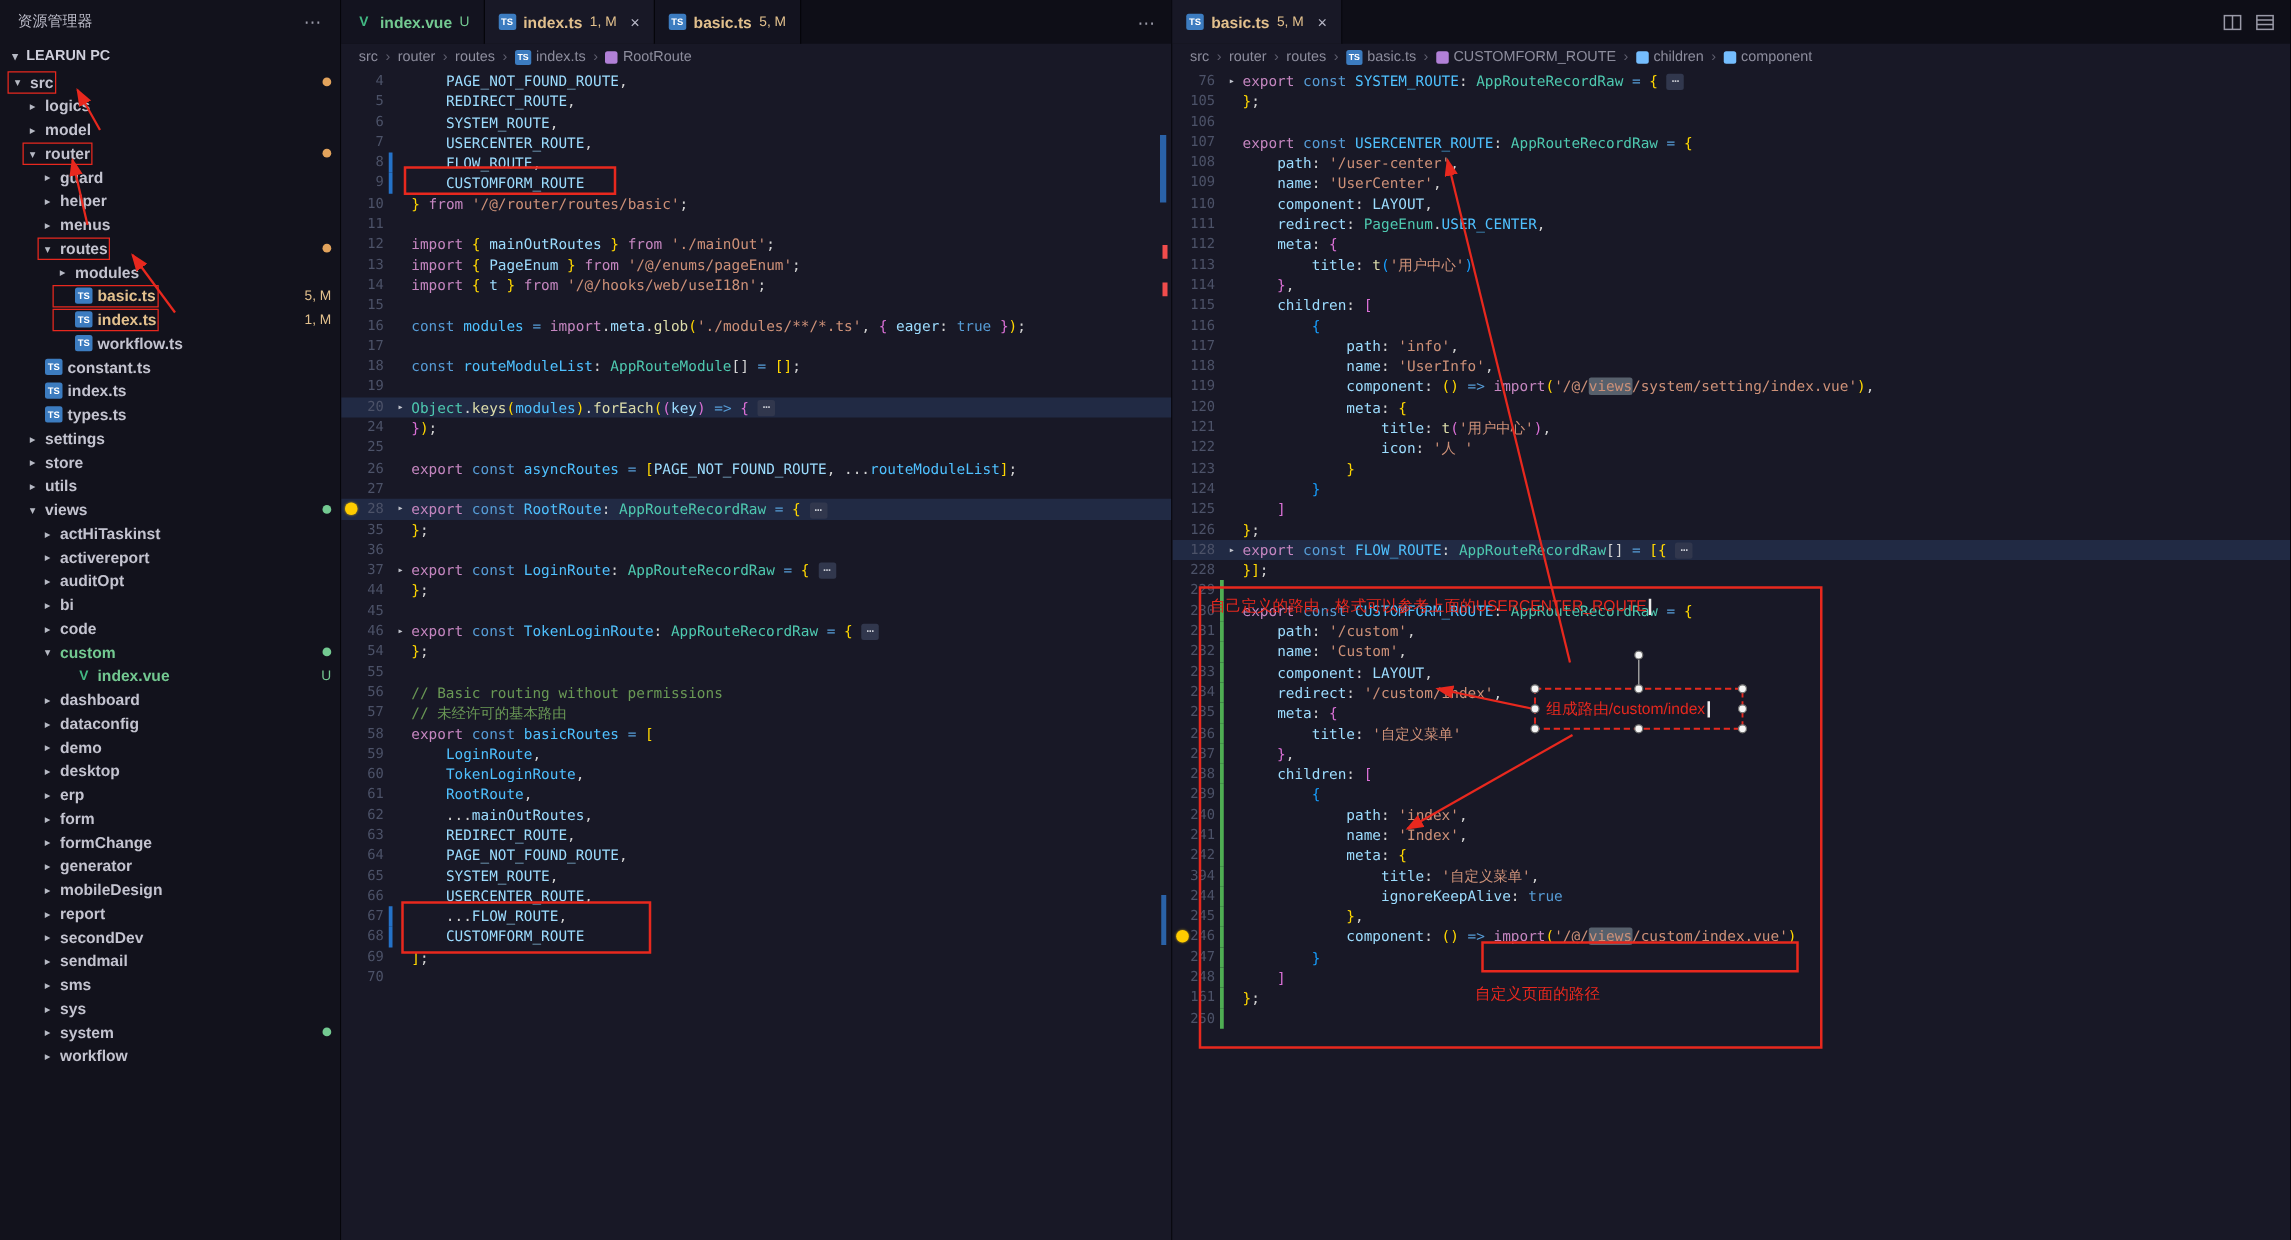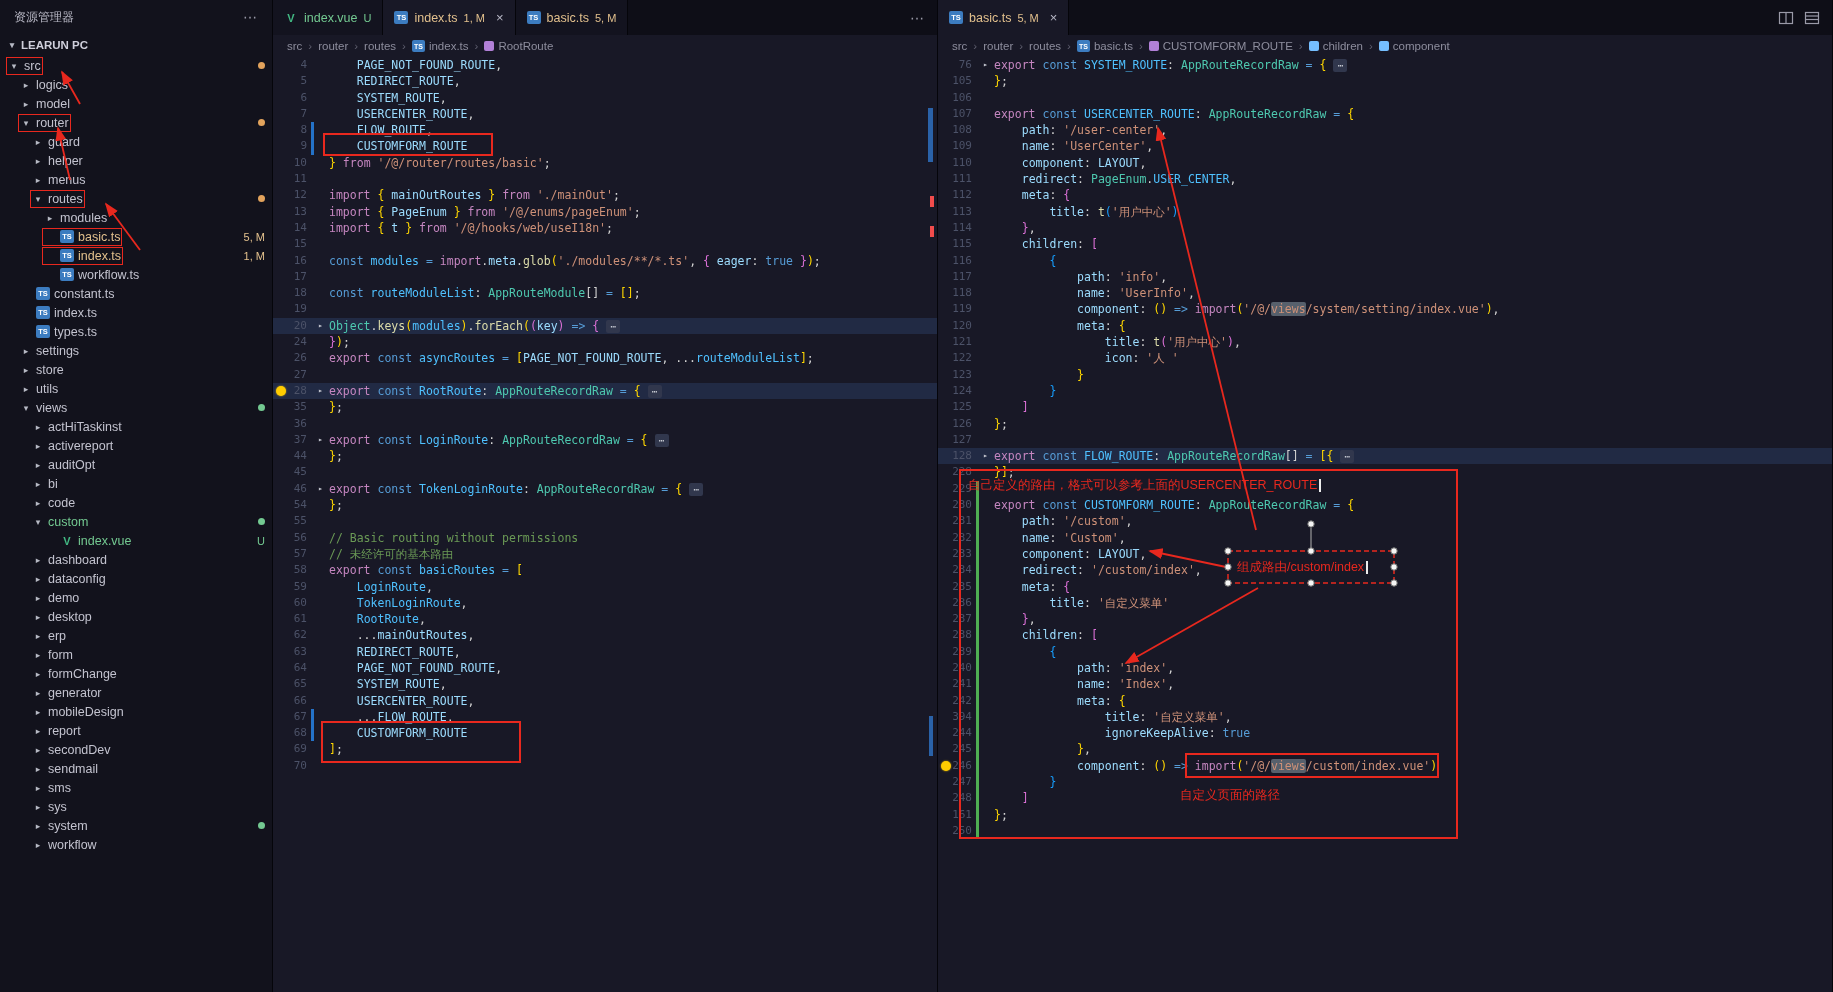--- a/index.html
+++ b/index.html
@@ -15,21 +15,21 @@
   .ws-row .chev{width:12px;text-align:center;font-size:9px;color:#b6b9c4;}
   #tree{flex:1;overflow:hidden;font-size:12.5px;}
   .trow{height:19px;display:flex;align-items:center;color:#c3c3cf;padding-right:7px;}
   .twrap{display:inline-flex;align-items:center;gap:4px;}
   .redbox{outline:1.6px solid #e8281e;outline-offset:1px;}
   .chev{width:12px;flex:none;font-size:9px;color:#b6b9c4;text-align:center;}
   .ficon{width:14px;height:13px;flex:none;border-radius:2px;font-size:7.5px;font-weight:bold;
          display:flex;align-items:center;justify-content:center;}
   .ficon.ts{background:#3c7cc0;color:#fff;}
   .ficon.vue{background:transparent;color:#42b883;font-size:11px;}
-  .tlabel{white-space:nowrap;}
+  .tlabel{white-space:nowrap;font-weight:bold;}
   .c-orange{color:#e2c08d;}
   .c-green{color:#73c991;}
   .tright{margin-left:auto;display:flex;align-items:center;gap:6px;font-size:11px;}
   .tdot{width:7px;height:7px;border-radius:50%;flex:none;}
 
   
   .editor{position:relative;background:#181826;border-right:1px solid #05050a;display:flex;flex-direction:column;}
   #ed0{width:664px;flex:none;}
   #ed1{flex:1;}
   .tabbar{height:35px;flex:none;background:#0e0e17;display:flex;align-items:stretch;}
@@ -482,20 +482,21 @@
         <div class="cline"><span class="gut"><span class="lnum">12</span><span class="gitbar"></span><span class="foldcol"></span></span><span class="ltext"><span class="tk-kw">import </span><span class="tk-b1">{ </span><span class="tk-v">mainOutRoutes</span><span class="tk-b1"> }</span><span class="tk-kw"> from </span><span class="tk-s">'./mainOut'</span><span class="tk-p">;</span></span></div>
         <div class="cline"><span class="gut"><span class="lnum">13</span><span class="gitbar"></span><span class="foldcol"></span></span><span class="ltext"><span class="tk-kw">import </span><span class="tk-b1">{ </span><span class="tk-v">PageEnum</span><span class="tk-b1"> }</span><span class="tk-kw"> from </span><span class="tk-s">'/@/enums/pageEnum'</span><span class="tk-p">;</span></span></div>
         <div class="cline"><span class="gut"><span class="lnum">14</span><span class="gitbar"></span><span class="foldcol"></span></span><span class="ltext"><span class="tk-kw">import </span><span class="tk-b1">{ </span><span class="tk-v">t</span><span class="tk-b1"> }</span><span class="tk-kw"> from </span><span class="tk-s">'/@/hooks/web/useI18n'</span><span class="tk-p">;</span></span></div>
         <div class="cline"><span class="gut"><span class="lnum">15</span><span class="gitbar"></span><span class="foldcol"></span></span><span class="ltext"></span></div>
         <div class="cline"><span class="gut"><span class="lnum">16</span><span class="gitbar"></span><span class="foldcol"></span></span><span class="ltext"><span class="tk-k2">const </span><span class="tk-c">modules</span><span class="tk-k2"> = </span><span class="tk-kw">import</span><span class="tk-p">.</span><span class="tk-v">meta</span><span class="tk-p">.</span><span class="tk-fn">glob</span><span class="tk-b1">(</span><span class="tk-s">'./modules/**/*.ts'</span><span class="tk-p">, </span><span class="tk-b2">{ </span><span class="tk-v">eager</span><span class="tk-p">: </span><span class="tk-k2">true</span><span class="tk-b2"> }</span><span class="tk-b1">)</span><span class="tk-p">;</span></span></div>
         <div class="cline"><span class="gut"><span class="lnum">17</span><span class="gitbar"></span><span class="foldcol"></span></span><span class="ltext"></span></div>
         <div class="cline"><span class="gut"><span class="lnum">18</span><span class="gitbar"></span><span class="foldcol"></span></span><span class="ltext"><span class="tk-k2">const </span><span class="tk-c">routeModuleList</span><span class="tk-p">: </span><span class="tk-ty">AppRouteModule</span><span class="tk-p">[]</span><span class="tk-k2"> = </span><span class="tk-b1">[]</span><span class="tk-p">;</span></span></div>
         <div class="cline"><span class="gut"><span class="lnum">19</span><span class="gitbar"></span><span class="foldcol"></span></span><span class="ltext"></span></div>
         <div class="cline hl"><span class="gut"><span class="lnum">20</span><span class="gitbar"></span><span class="foldcol">▸</span></span><span class="ltext"><span class="tk-ty">Object</span><span class="tk-p">.</span><span class="tk-fn">keys</span><span class="tk-b1">(</span><span class="tk-c">modules</span><span class="tk-b1">)</span><span class="tk-p">.</span><span class="tk-fn">forEach</span><span class="tk-b1">(</span><span class="tk-b2">(</span><span class="tk-v">key</span><span class="tk-b2">)</span><span class="tk-k2"> =&gt; </span><span class="tk-b2">{</span><span class="foldbadge">⋯</span></span></div>
         <div class="cline"><span class="gut"><span class="lnum">24</span><span class="gitbar"></span><span class="foldcol"></span></span><span class="ltext"><span class="tk-b2">}</span><span class="tk-b1">)</span><span class="tk-p">;</span></span></div>
+        <div class="cline"><span class="gut"><span class="lnum">25</span><span class="gitbar"></span><span class="foldcol"></span></span><span class="ltext"></span></div>
         <div class="cline"><span class="gut"><span class="lnum">26</span><span class="gitbar"></span><span class="foldcol"></span></span><span class="ltext"><span class="tk-kw">export </span><span class="tk-k2">const </span><span class="tk-c">asyncRoutes</span><span class="tk-k2"> = </span><span class="tk-b1">[</span><span class="tk-v">PAGE_NOT_FOUND_ROUTE</span><span class="tk-p">, ...</span><span class="tk-c">routeModuleList</span><span class="tk-b1">]</span><span class="tk-p">;</span></span></div>
         <div class="cline"><span class="gut"><span class="lnum">27</span><span class="gitbar"></span><span class="foldcol"></span></span><span class="ltext"></span></div>
         <div class="cline hl"><span class="gut"><span class="bulb"></span><span class="lnum">28</span><span class="gitbar"></span><span class="foldcol">▸</span></span><span class="ltext"><span class="tk-kw">export </span><span class="tk-k2">const </span><span class="tk-c">RootRoute</span><span class="tk-p">: </span><span class="tk-ty">AppRouteRecordRaw</span><span class="tk-k2"> = </span><span class="tk-b1">{</span><span class="foldbadge">⋯</span></span></div>
         <div class="cline"><span class="gut"><span class="lnum">35</span><span class="gitbar"></span><span class="foldcol"></span></span><span class="ltext"><span class="tk-b1">}</span><span class="tk-p">;</span></span></div>
         <div class="cline"><span class="gut"><span class="lnum">36</span><span class="gitbar"></span><span class="foldcol"></span></span><span class="ltext"></span></div>
         <div class="cline"><span class="gut"><span class="lnum">37</span><span class="gitbar"></span><span class="foldcol">▸</span></span><span class="ltext"><span class="tk-kw">export </span><span class="tk-k2">const </span><span class="tk-c">LoginRoute</span><span class="tk-p">: </span><span class="tk-ty">AppRouteRecordRaw</span><span class="tk-k2"> = </span><span class="tk-b1">{</span><span class="foldbadge">⋯</span></span></div>
         <div class="cline"><span class="gut"><span class="lnum">44</span><span class="gitbar"></span><span class="foldcol"></span></span><span class="ltext"><span class="tk-b1">}</span><span class="tk-p">;</span></span></div>
         <div class="cline"><span class="gut"><span class="lnum">45</span><span class="gitbar"></span><span class="foldcol"></span></span><span class="ltext"></span></div>
         <div class="cline"><span class="gut"><span class="lnum">46</span><span class="gitbar"></span><span class="foldcol">▸</span></span><span class="ltext"><span class="tk-kw">export </span><span class="tk-k2">const </span><span class="tk-c">TokenLoginRoute</span><span class="tk-p">: </span><span class="tk-ty">AppRouteRecordRaw</span><span class="tk-k2"> = </span><span class="tk-b1">{</span><span class="foldbadge">⋯</span></span></div>
         <div class="cline"><span class="gut"><span class="lnum">54</span><span class="gitbar"></span><span class="foldcol"></span></span><span class="ltext"><span class="tk-b1">}</span><span class="tk-p">;</span></span></div>
@@ -600,21 +601,20 @@
         <div class="cline"><span class="gut"><span class="lnum">117</span><span class="gitbar"></span><span class="foldcol"></span></span><span class="ltext"><span class="tk-p">            </span><span class="tk-v">path</span><span class="tk-p">: </span><span class="tk-s">'info'</span><span class="tk-p">,</span></span></div>
         <div class="cline"><span class="gut"><span class="lnum">118</span><span class="gitbar"></span><span class="foldcol"></span></span><span class="ltext"><span class="tk-p">            </span><span class="tk-v">name</span><span class="tk-p">: </span><span class="tk-s">'UserInfo'</span><span class="tk-p">,</span></span></div>
         <div class="cline"><span class="gut"><span class="lnum">119</span><span class="gitbar"></span><span class="foldcol"></span></span><span class="ltext"><span class="tk-p">            </span><span class="tk-v">component</span><span class="tk-p">: </span><span class="tk-b1">()</span><span class="tk-k2"> =&gt; </span><span class="tk-kw">import</span><span class="tk-b1">(</span><span class="tk-s">'/@/</span><span class="tk-swh">views</span><span class="tk-s">/system/setting/index.vue'</span><span class="tk-b1">)</span><span class="tk-p">,</span></span></div>
         <div class="cline"><span class="gut"><span class="lnum">120</span><span class="gitbar"></span><span class="foldcol"></span></span><span class="ltext"><span class="tk-p">            </span><span class="tk-v">meta</span><span class="tk-p">: </span><span class="tk-b1">{</span></span></div>
         <div class="cline"><span class="gut"><span class="lnum">121</span><span class="gitbar"></span><span class="foldcol"></span></span><span class="ltext"><span class="tk-p">                </span><span class="tk-v">title</span><span class="tk-p">: </span><span class="tk-fn">t</span><span class="tk-b2">(</span><span class="tk-s">'用户中心'</span><span class="tk-b2">)</span><span class="tk-p">,</span></span></div>
         <div class="cline"><span class="gut"><span class="lnum">122</span><span class="gitbar"></span><span class="foldcol"></span></span><span class="ltext"><span class="tk-p">                </span><span class="tk-v">icon</span><span class="tk-p">: </span><span class="tk-s">'人 '</span></span></div>
         <div class="cline"><span class="gut"><span class="lnum">123</span><span class="gitbar"></span><span class="foldcol"></span></span><span class="ltext"><span class="tk-b1">            }</span></span></div>
         <div class="cline"><span class="gut"><span class="lnum">124</span><span class="gitbar"></span><span class="foldcol"></span></span><span class="ltext"><span class="tk-b3">        }</span></span></div>
         <div class="cline"><span class="gut"><span class="lnum">125</span><span class="gitbar"></span><span class="foldcol"></span></span><span class="ltext"><span class="tk-b2">    ]</span></span></div>
         <div class="cline"><span class="gut"><span class="lnum">126</span><span class="gitbar"></span><span class="foldcol"></span></span><span class="ltext"><span class="tk-b1">}</span><span class="tk-p">;</span></span></div>
-        <div class="cline"><span class="gut"><span class="lnum">127</span><span class="gitbar"></span><span class="foldcol"></span></span><span class="ltext"></span></div>
         <div class="cline hl"><span class="gut"><span class="lnum">128</span><span class="gitbar"></span><span class="foldcol">▸</span></span><span class="ltext"><span class="tk-kw">export </span><span class="tk-k2">const </span><span class="tk-c">FLOW_ROUTE</span><span class="tk-p">: </span><span class="tk-ty">AppRouteRecordRaw</span><span class="tk-p">[]</span><span class="tk-k2"> = </span><span class="tk-b1">[{</span><span class="foldbadge">⋯</span></span></div>
         <div class="cline"><span class="gut"><span class="lnum">228</span><span class="gitbar"></span><span class="foldcol"></span></span><span class="ltext"><span class="tk-b1">}]</span><span class="tk-p">;</span></span></div>
         <div class="cline"><span class="gut"><span class="lnum">229</span><span class="gitbar green"></span><span class="foldcol"></span></span><span class="ltext"></span></div>
         <div class="cline"><span class="gut"><span class="lnum">230</span><span class="gitbar green"></span><span class="foldcol"></span></span><span class="ltext"><span class="tk-kw">export </span><span class="tk-k2">const </span><span class="tk-c">CUSTOMFORM_ROUTE</span><span class="tk-p">: </span><span class="tk-ty">AppRouteRecordRaw</span><span class="tk-k2"> = </span><span class="tk-b1">{</span></span></div>
         <div class="cline"><span class="gut"><span class="lnum">231</span><span class="gitbar green"></span><span class="foldcol"></span></span><span class="ltext"><span class="tk-p">    </span><span class="tk-v">path</span><span class="tk-p">: </span><span class="tk-s">'/custom'</span><span class="tk-p">,</span></span></div>
         <div class="cline"><span class="gut"><span class="lnum">232</span><span class="gitbar green"></span><span class="foldcol"></span></span><span class="ltext"><span class="tk-p">    </span><span class="tk-v">name</span><span class="tk-p">: </span><span class="tk-s">'Custom'</span><span class="tk-p">,</span></span></div>
         <div class="cline"><span class="gut"><span class="lnum">233</span><span class="gitbar green"></span><span class="foldcol"></span></span><span class="ltext"><span class="tk-p">    </span><span class="tk-v">component</span><span class="tk-p">: </span><span class="tk-v">LAYOUT</span><span class="tk-p">,</span></span></div>
         <div class="cline"><span class="gut"><span class="lnum">234</span><span class="gitbar green"></span><span class="foldcol"></span></span><span class="ltext"><span class="tk-p">    </span><span class="tk-v">redirect</span><span class="tk-p">: </span><span class="tk-s">'/custom/index'</span><span class="tk-p">,</span></span></div>
         <div class="cline"><span class="gut"><span class="lnum">235</span><span class="gitbar green"></span><span class="foldcol"></span></span><span class="ltext"><span class="tk-p">    </span><span class="tk-v">meta</span><span class="tk-p">: </span><span class="tk-b2">{</span></span></div>
         <div class="cline"><span class="gut"><span class="lnum">236</span><span class="gitbar green"></span><span class="foldcol"></span></span><span class="ltext"><span class="tk-p">        </span><span class="tk-v">title</span><span class="tk-p">: </span><span class="tk-s">'自定义菜单'</span></span></div>

